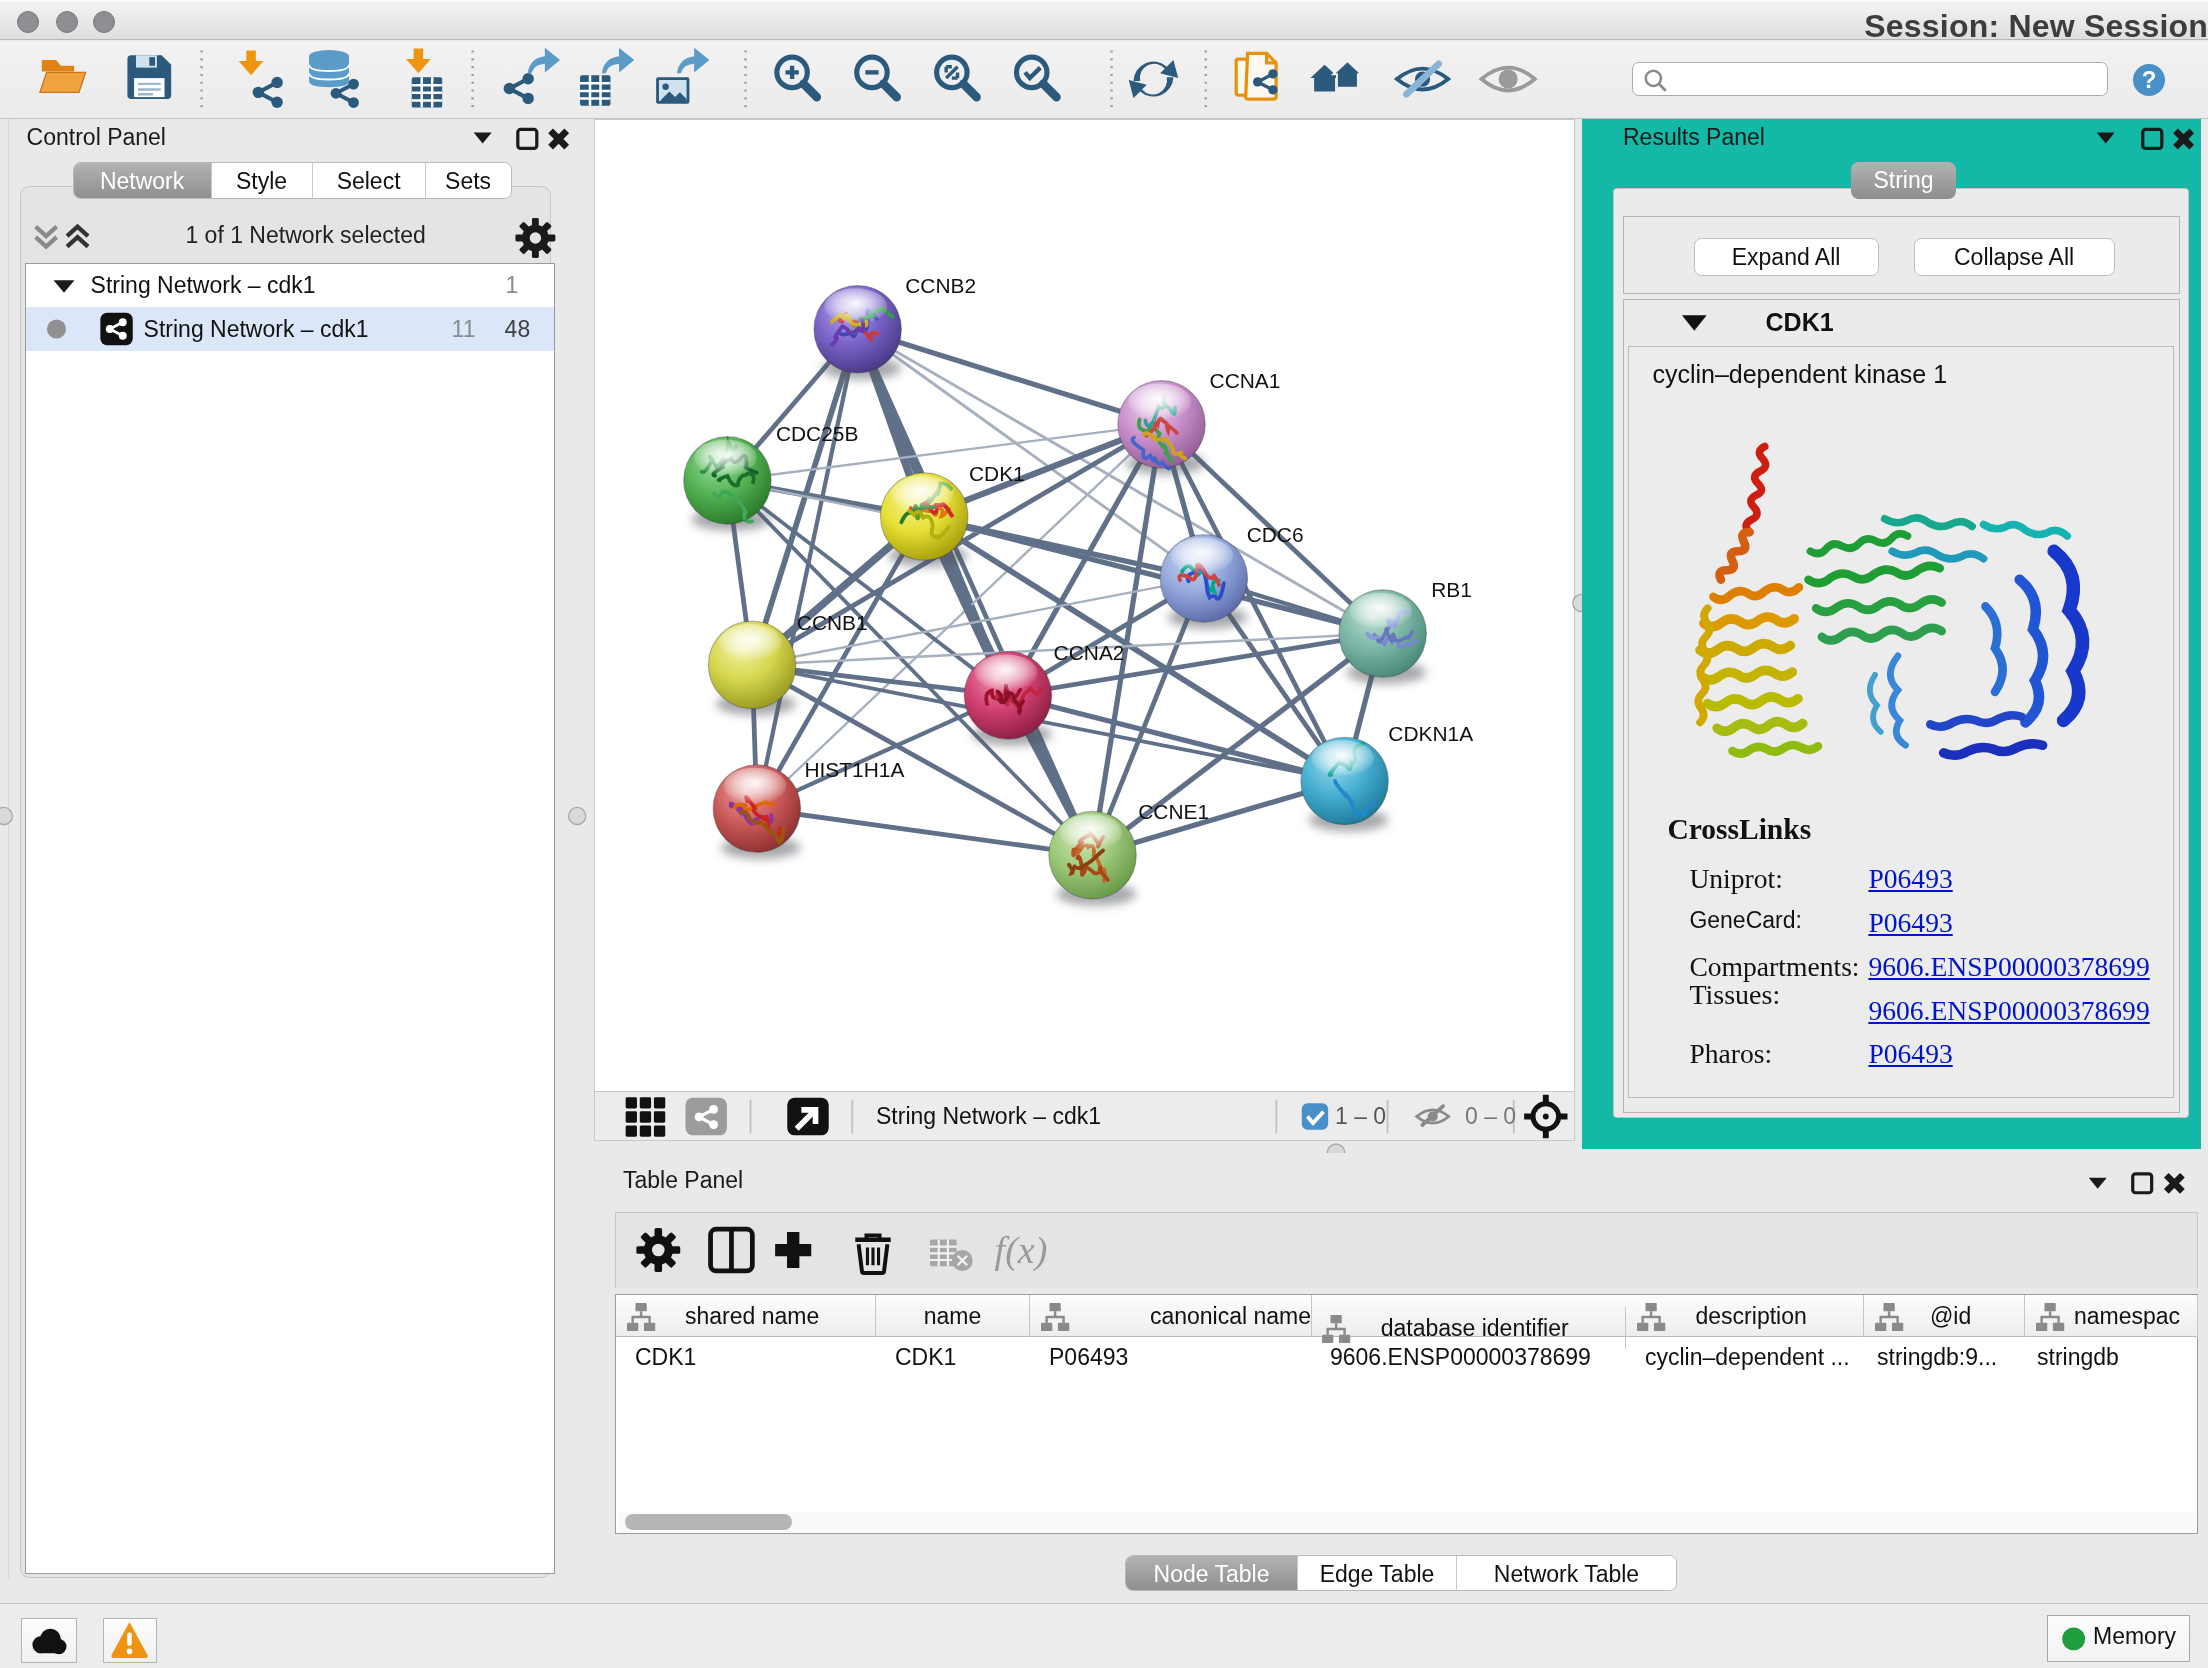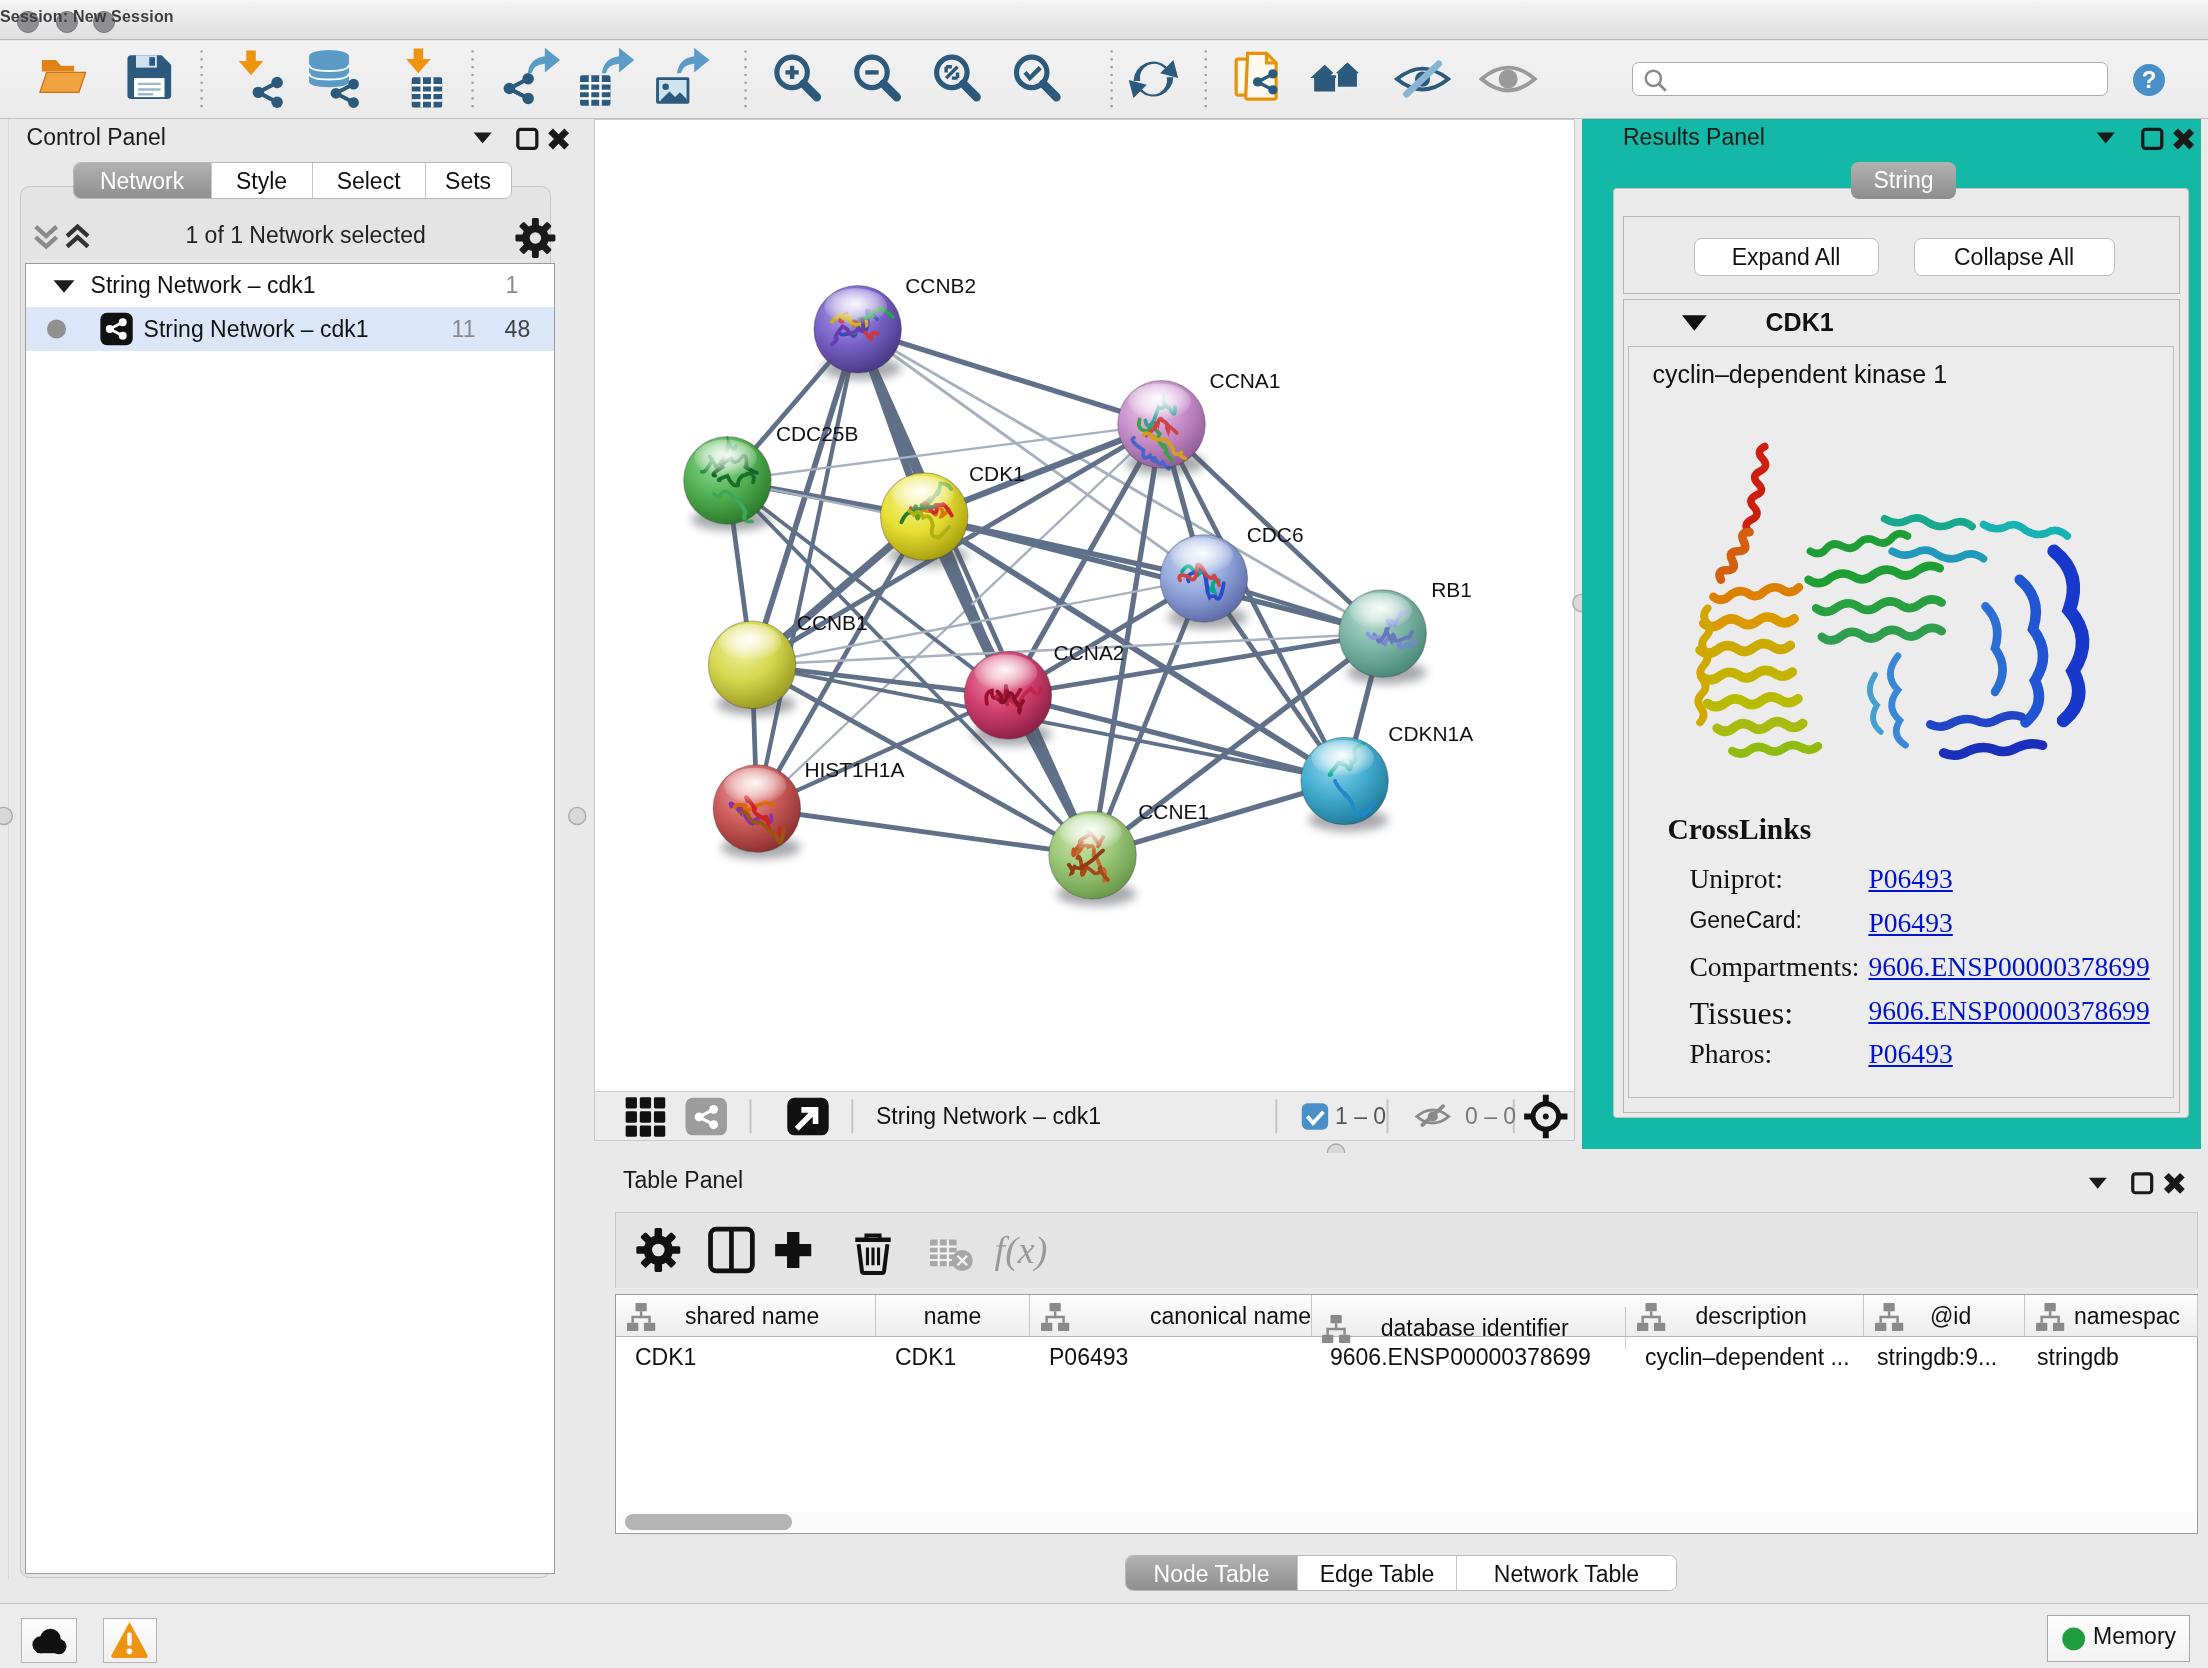--- a/index.html
+++ b/index.html
@@ -1,19 +1,19 @@
 <!DOCTYPE html>
 <html style="font-size:15px"><head><meta charset="utf-8"><style>
 html,body{margin:0;padding:0;width:2208px;height:1668px;overflow:hidden;background:#e9e9e9;font-family:"Liberation Sans",sans-serif;}
 *{box-sizing:border-box}
 .abs{position:absolute}
 svg{overflow:visible}
 #titlebar{position:absolute;left:0;top:0;width:2208px;height:40px;background:linear-gradient(#f4f4f4,#dedede);border-bottom:1px solid #b6b6b6;border-top:1px solid #fbfbfb}
 .tl{position:absolute;top:9.5px;width:22px;height:22px;border-radius:50%;background:#8e8e93;border:1px solid #77777c}
-#title{position:absolute;top:6.7px;width:100%;text-align:left;font-size:16px;color:#3d3d3d;font-weight:bold;letter-spacing:0.2px}
+#title{position:absolute;top:6.7px;width:100%;text-align:right;font-size:32px;color:#3d3d3d;font-weight:bold;letter-spacing:0.2px}
 #toolbar{position:absolute;left:0;top:41px;width:2208px;height:78px;background:linear-gradient(#f2f2f2,#ebebeb);border-bottom:1px solid #c2c2c2}
 #searchbox{position:absolute;left:1632px;top:21px;width:476px;height:34px;background:#fff;border:1.3px solid #ababab;border-radius:6.7px}
 #help{position:absolute;left:2133px;top:23px;width:32px;height:32px;border-radius:50%;background:#4a90c8;color:#fff;font-size:24px;font-weight:bold;text-align:center;line-height:32px}
 .ptitle{font-size:23px;color:#1a1a1a}
 .tabsel{background:linear-gradient(#b2b2b2,#8d8d8d);color:#fff}
 .tabun{background:#fff;color:#111}
 .tab{display:inline-block;text-align:center;font-size:23px;line-height:37px;height:37px;vertical-align:top}
 .btn{position:absolute;background:#fff;border:1.3px solid #bdbdbd;border-radius:7.6px;font-size:23px;text-align:center;color:#111}
 a.lnk{color:#0014cc;text-decoration:underline}
 </style></head><body>
@@ -545,21 +545,21 @@
 <path d="M228 250 q-12 18 2 32 q-10 16 4 28" stroke="#45a0d0" stroke-width="6"></path>
 </g>
           </svg>
 <div class="abs" style="left:38px;top:466px;font-family:'Liberation Serif',serif;font-size:29.5px;font-weight:bold;color:#111">CrossLinks</div>
 <div class="abs" style="left:60px;top:516px;font-family:'Liberation Serif',serif;font-size:27.6px;color:#111">Uniprot:</div>
 <div class="abs" style="left:239px;top:516px;font-family:'Liberation Serif',serif;font-size:27.6px"><a class="lnk">P06493</a></div>
 <div class="abs" style="left:60px;top:560px;font-family:Liberation Sans, sans-serif;font-size:23px;color:#111">GeneCard:</div>
 <div class="abs" style="left:239px;top:560px;font-family:'Liberation Serif',serif;font-size:27.6px"><a class="lnk">P06493</a></div>
 <div class="abs" style="left:60px;top:604px;font-family:'Liberation Serif',serif;font-size:27.6px;color:#111">Compartments:</div>
 <div class="abs" style="left:239px;top:604px;font-family:'Liberation Serif',serif;font-size:27.6px"><a class="lnk">9606.ENSP00000378699</a></div>
-<div class="abs" style="left:60px;top:648px;font-family:'Liberation Serif',serif;font-size:32px;color:#111">Tissues:</div>
+<div class="abs" style="left:60px;top:632px;font-family:'Liberation Serif',serif;font-size:28px;color:#111">Tissues:</div>
 <div class="abs" style="left:239px;top:648px;font-family:'Liberation Serif',serif;font-size:27.6px"><a class="lnk">9606.ENSP00000378699</a></div>
 <div class="abs" style="left:60px;top:691px;font-family:'Liberation Serif',serif;font-size:27.6px;color:#111">Pharos:</div>
 <div class="abs" style="left:239px;top:691px;font-family:'Liberation Serif',serif;font-size:27.6px"><a class="lnk">P06493</a></div>
 </div>
 </div>
 </div>
 </div>
 <div class="abs" style="left:571px;top:1153px;width:1630px;height:445px;background:#e9e9e9">
 <div class="abs ptitle" style="left:52px;top:14.3px">Table Panel</div>
 <svg class="abs" width="1630" height="53" style="left:0;top:0" viewBox="0 0 1714 56">

